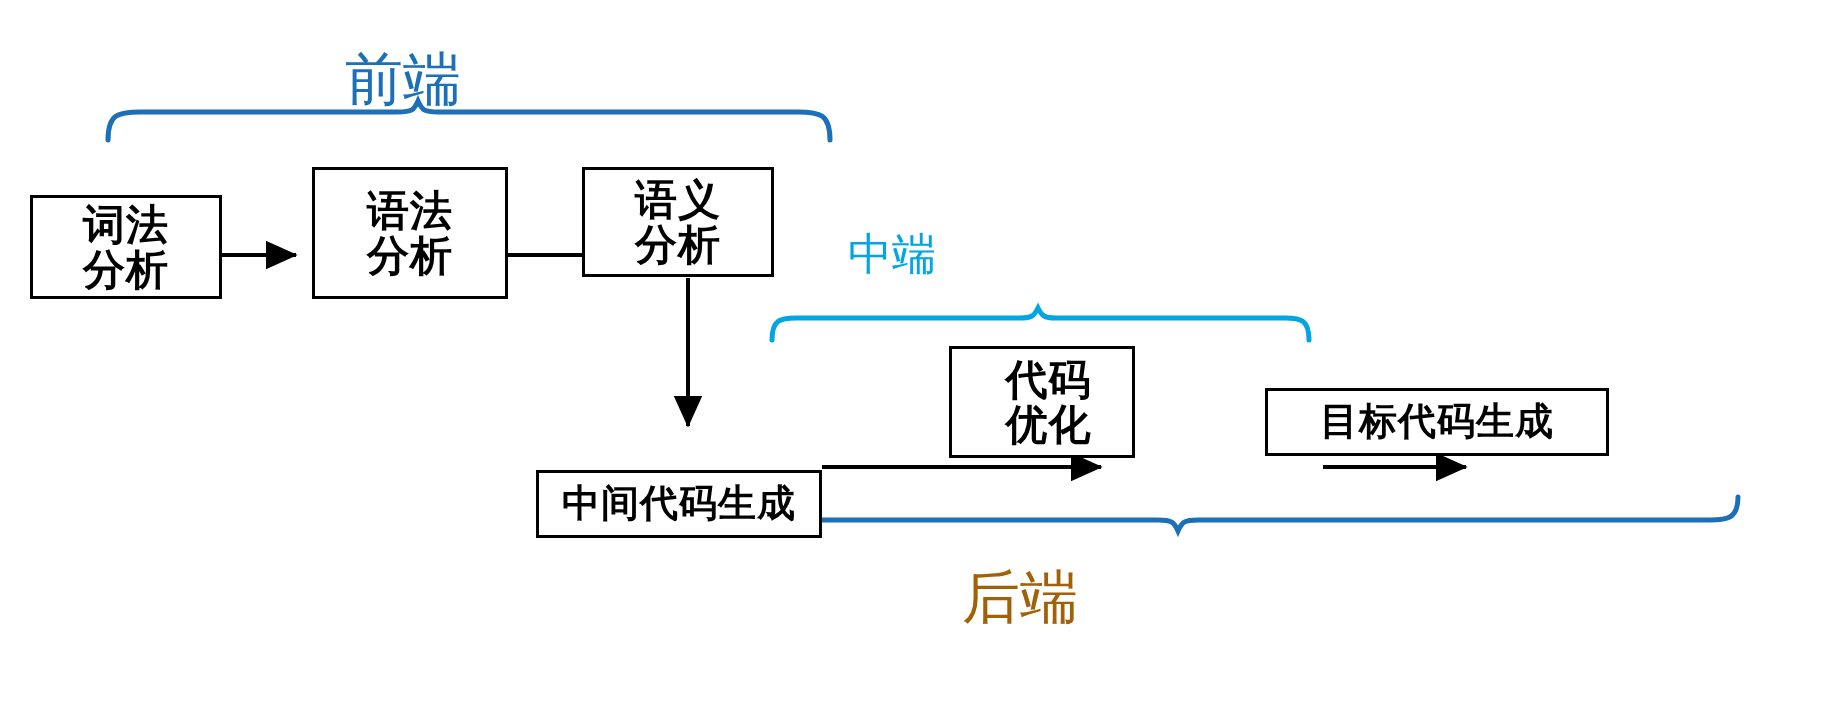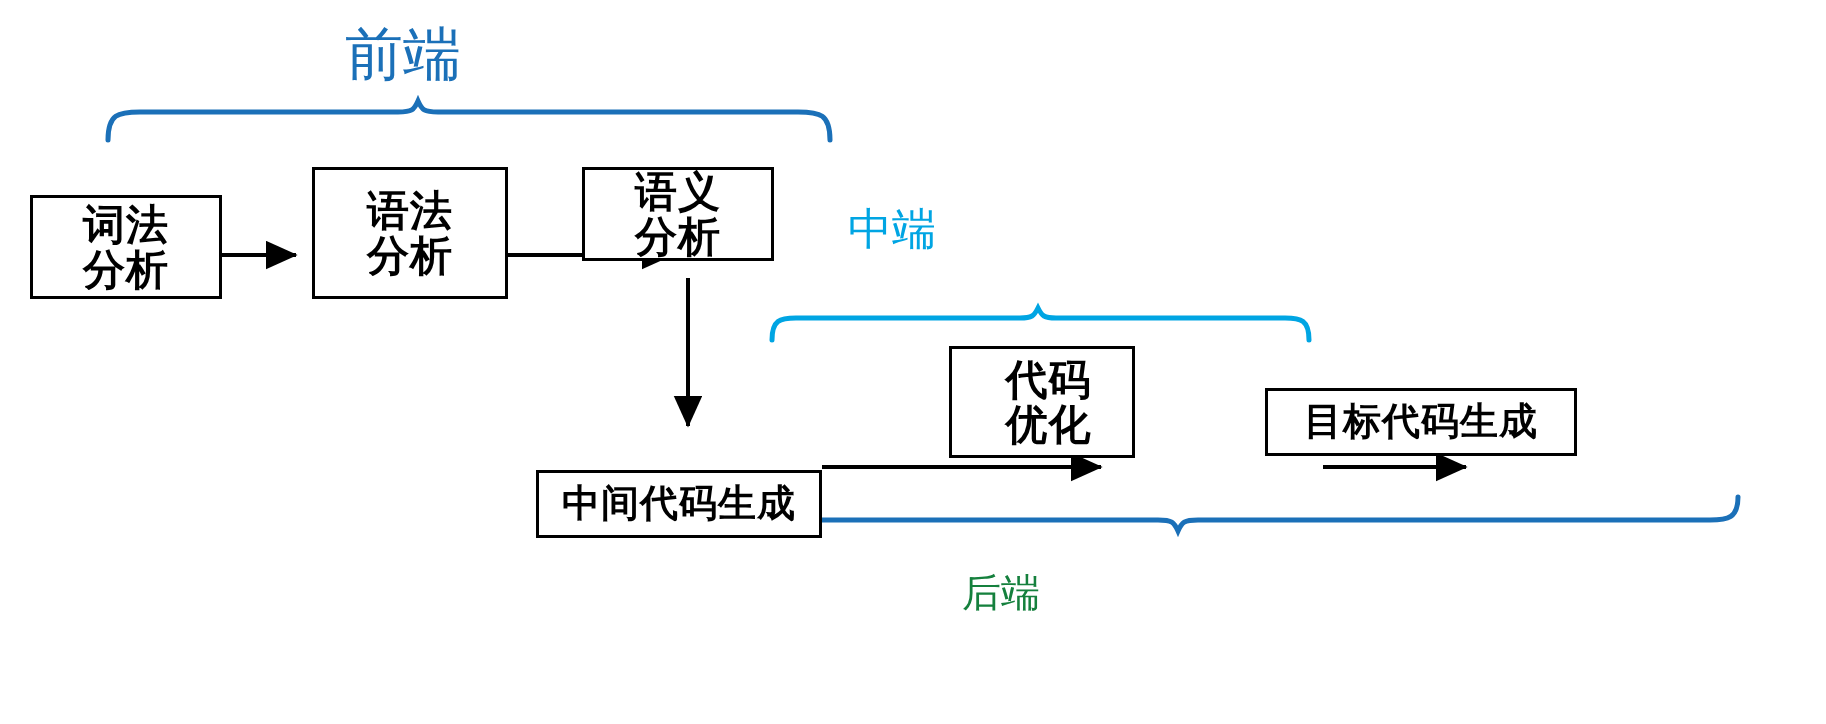--- a/index.html
+++ b/index.html
@@ -42,20 +42,21 @@
   }
   .node-box .node-line {
     display: block;
     white-space: nowrap;
   }
   .brace-label {
     position: absolute;
     font-family: Liberation Mono, monospace;
     white-space: nowrap;
     z-index: 4;
+    margin-top: 25px;
   }
 </style>
 </head>
 <body>
 
 <div id="canvas">
 
   <svg class="svg-layer" viewBox="0 0 1826 724">
     <defs>
       <marker id="arrowhead" markerWidth="9" markerHeight="9" refX="7.6" refY="3.6" orient="auto" markerUnits="strokeWidth">
@@ -102,37 +103,37 @@
   <div class="node-box" style="left:30px; top:195px; width:192px; height:104px; font-size:42px; flex-direction:column;">
     <span class="node-line">词法</span>
     <span class="node-line">分析</span>
   </div>
 
   <div class="node-box" style="left:312px; top:167px; width:196px; height:132px; font-size:42px; flex-direction:column;">
     <span class="node-line">语法</span>
     <span class="node-line">分析</span>
   </div>
 
-  <div class="node-box" style="left:582px; top:167px; width:192px; height:94px; font-size:42px; flex-direction:column;">
+  <div class="node-box" style="left:582px; top:167px; width:192px; height:110px; font-size:42px; flex-direction:column;">
     <span class="node-line">语义</span>
     <span class="node-line">分析</span>
   </div>
 
   <div class="node-box" style="left:536px; top:433px; width:286px; height:68px; font-size:38px;margin-top:37px;">
     <span class="node-line">中间代码生成</span>
   </div>
 
   <div class="node-box" style="left:949px; top:346px; width:186px; height:112px; font-size:42px; flex-direction:column;padding-left:13px;">
     <span class="node-line">代码</span>
     <span class="node-line">优化</span>
   </div>
 
-  <div class="node-box" style="left:1265px; top:388px; width:312px; height:68px; font-size:38px;">
+  <div class="node-box" style="left:1265px; top:388px; width:344px; height:68px; font-size:38px;">
     <span class="node-line">目标代码生成</span>
   </div>
 
   <div class="brace-label" style="left:345px; top:16px; font-size:58px; color:#1B70B8;">前端</div>
 
   <div class="brace-label" style="left:848px; top:200px; font-size:44px; color:#00A5E3;">中端</div>
 
-  <div class="brace-label" style="left:962px; top:566px; font-size:39px; color:#15803d;">后端</div>
+  <div class="brace-label" style="left:962px; top:534px; font-size:58px; color:#a16207;">后端</div>
 
 </div>
 
 </body></html>

